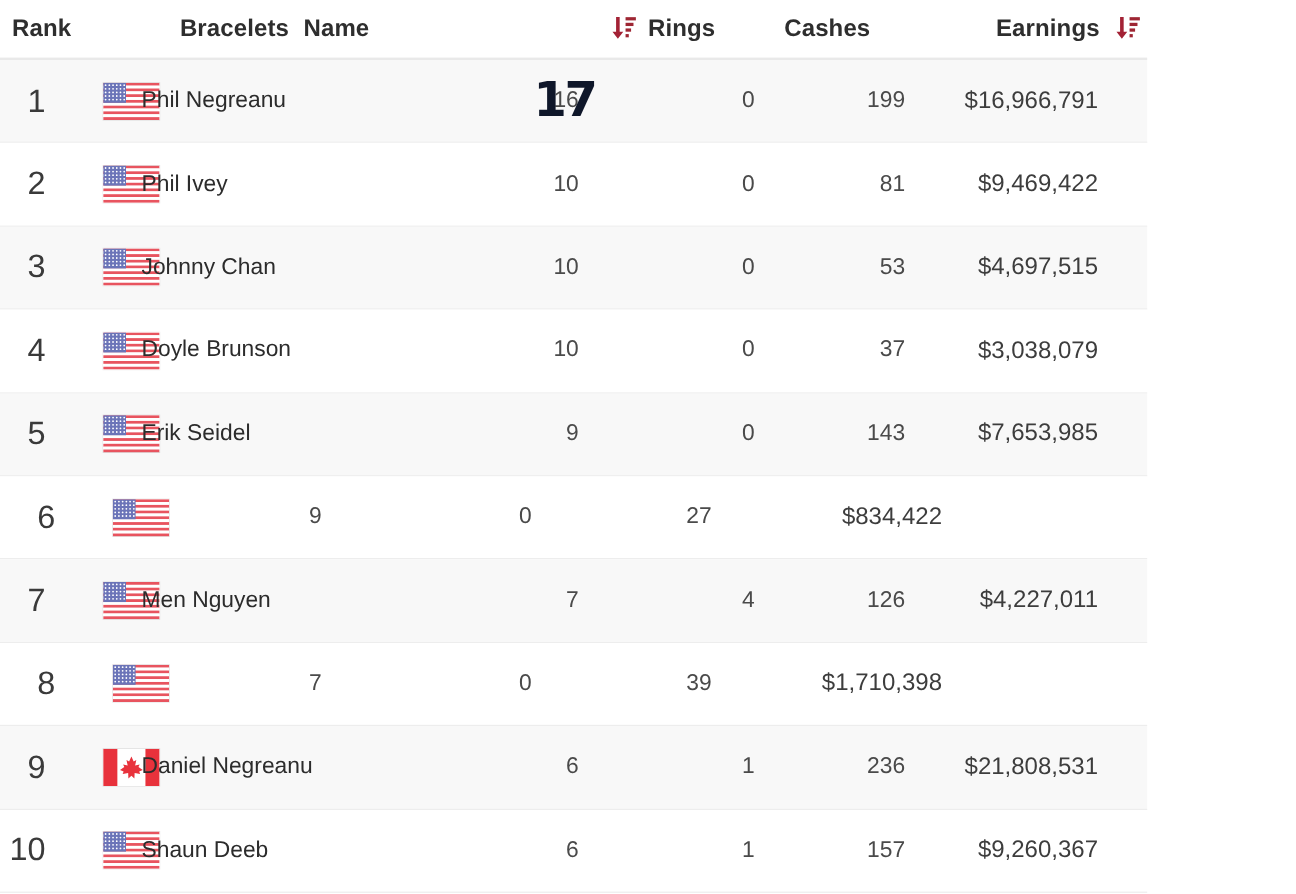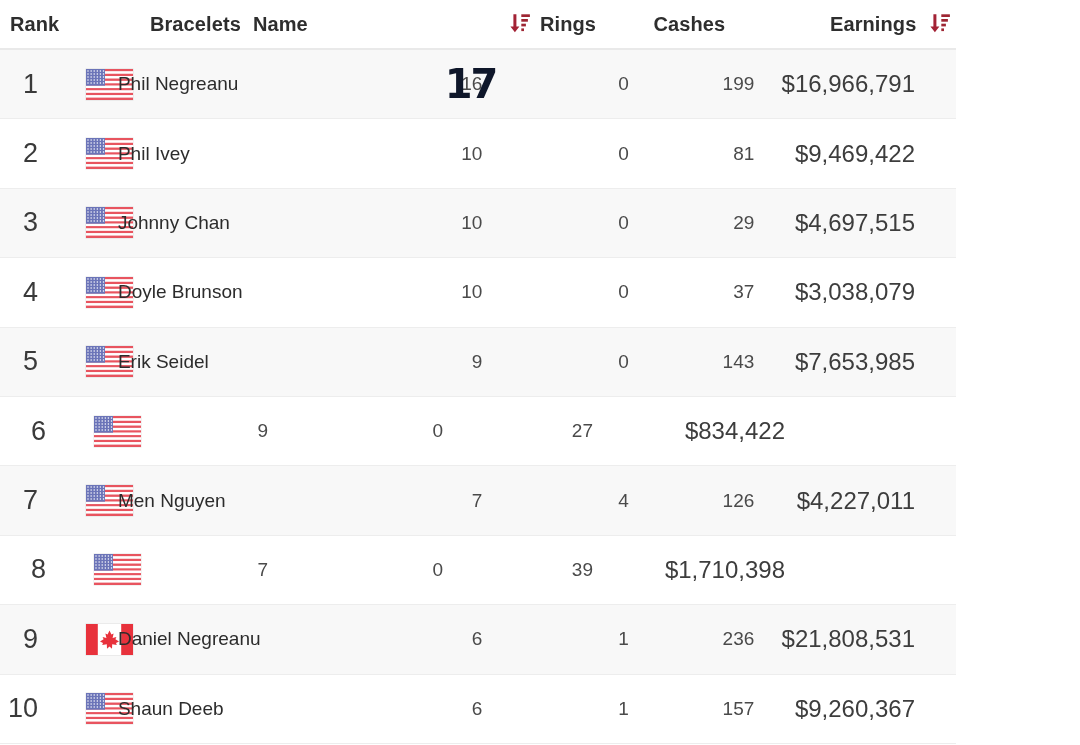--- a/index.html
+++ b/index.html
@@ -98,21 +98,21 @@
     font-size: 19px;
     color: #2c2c2c;
     white-space: nowrap;
     overflow: hidden;
   }
   .row .num {
     font-size: 19px;
     color: #4a4a4a;
   }
   .row .earn {
-    font-size: 24px;
+    font-size: 20px;
     color: #3d3d3d;
     white-space: nowrap;
   }
 
   
   .flagwrap {
     width: 60px;
     box-sizing: border-box;
     padding-left: 36px;
     display: flex;
@@ -371,21 +371,21 @@
               <circle cx="11.3" cy="14" r="0.75" fill="#ffffff"></circle>
               <circle cx="14.4" cy="14" r="0.75" fill="#ffffff"></circle>
               <circle cx="17.5" cy="14" r="0.75" fill="#ffffff"></circle>
             </svg>
           </span>
         </div>
         <div class="c-name name">Johnny Chan</div>
         <div class="c-brace num brace-cell"><span>10</span></div>
         <div class="c-sort1"></div>
         <div class="c-rings num">0</div>
-        <div class="c-cashes num">29</div>
+        <div class="c-cashes num">53</div>
         <div class="c-earn earn">$4,697,515</div>
         <div class="c-sort2"></div>
       </div>
       <div class="row">
         <div class="rank">4</div>
         <div class="flagwrap">
           <span>
             <svg class="flag" viewBox="0 0 47 31" preserveAspectRatio="none">
               <rect x="0" y="0" width="47" height="2.3846153846153846" fill="#e8545f"></rect>
               <rect x="0" y="2.3846153846153846" width="47" height="2.3846153846153846" fill="#ffffff"></rect>

